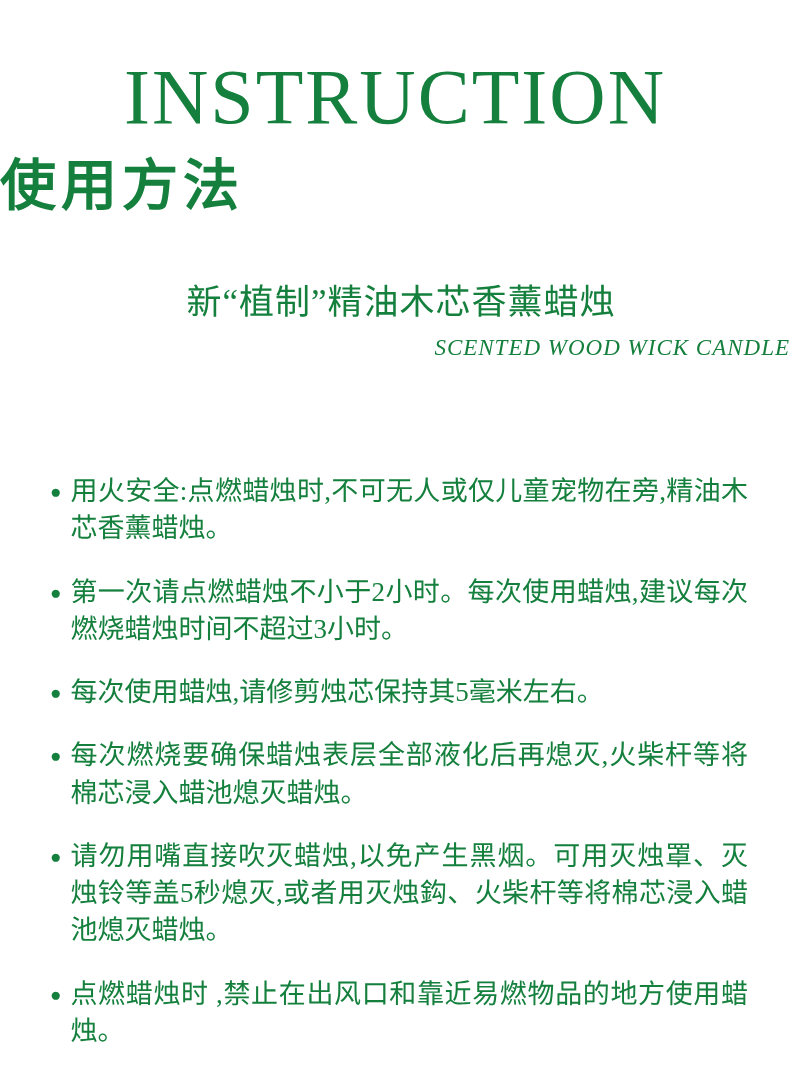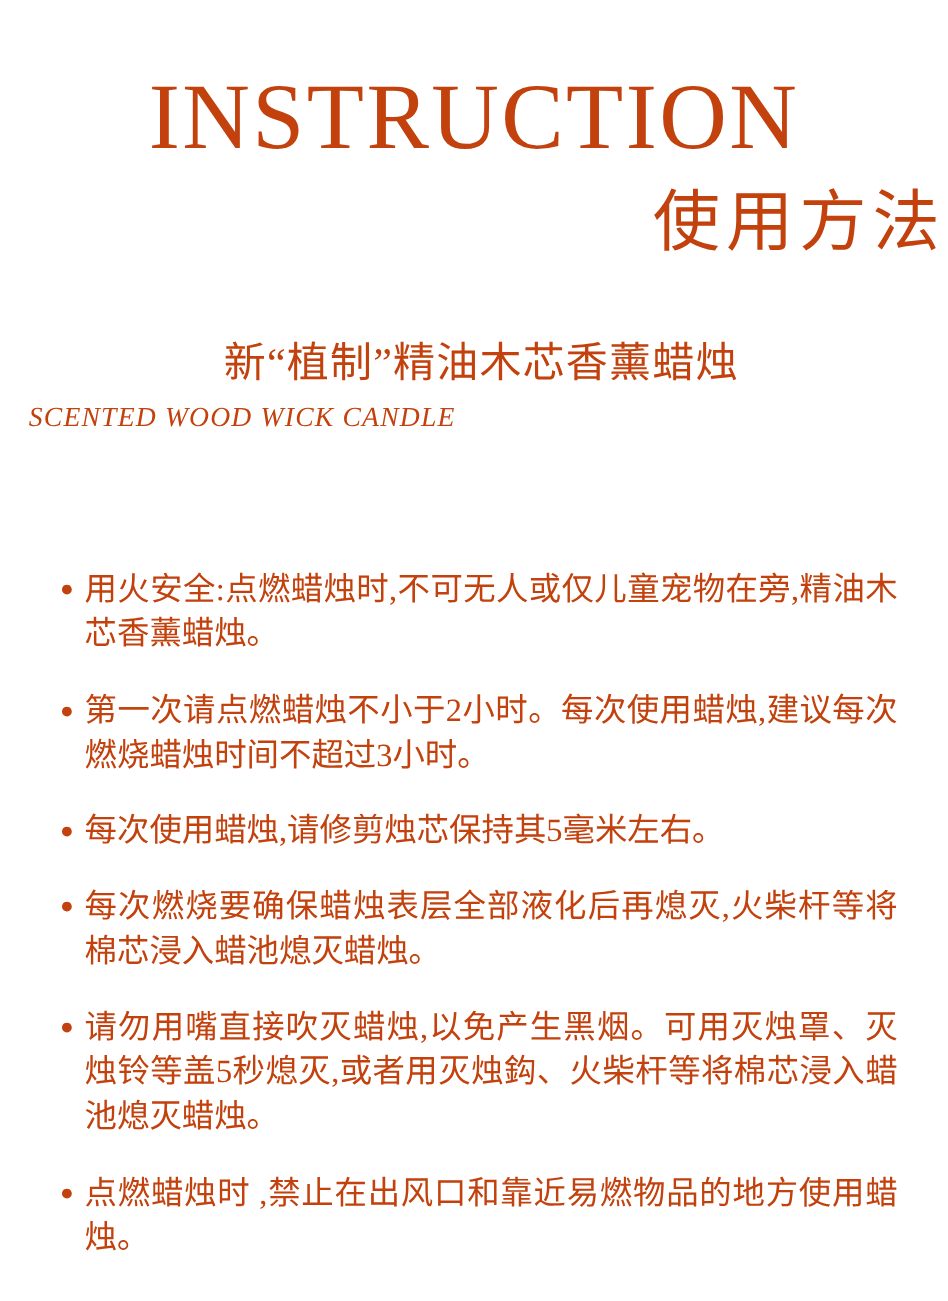--- a/index.html
+++ b/index.html
@@ -19,43 +19,42 @@
     margin: 0;
     text-align: center;
     font-size: 78px;
     font-weight: 400;
     line-height: 1;
     letter-spacing: 2px;
     white-space: nowrap;
   }
   .title-zh {
     margin: 20px 2px 0 0;
-    text-align: right;
+    text-align: left;
     font-size: 56px;
-    font-weight: 400;
+    font-weight: 700;
     line-height: 1.1;
     letter-spacing: 5px;
   }
   .product-zh {
     margin: 64px 0 0 12px;
     text-align: center;
     font-size: 35px;
     font-weight: 500;
     line-height: 1.2;
     letter-spacing: 1px;
   }
   .product-en {
     margin: 10px 0 0 0;
-    text-align: left;
+    text-align: right;
     font-size: 23px;
     font-weight: 400;
     font-style: italic;
     letter-spacing: 1px;
     line-height: 1.2;
-    padding-left: 24px;
   }
   .instructions {
     list-style: none;
     margin: 112px 0 0 0;
     padding: 0 42px 0 50px;
   }
   .instructions li {
     display: flex;
     align-items: flex-start;
     gap: 9px;
@@ -69,21 +68,21 @@
     flex: 0 0 auto;
     font-size: 19px;
     line-height: 1;
     margin-top: 9px;
   }
   .instr-text { flex: 1 1 auto; }
 </style>
 </head>
 <body>
 
-<div class="page" style="color: #c2410c; background: rgb(255, 255, 255);">
+<div class="page" style="color: #15803d; background: rgb(255, 255, 255);">
 
   <h1 class="title-en">INSTRUCTION</h1>
 
   <h2 class="title-zh">使用方法</h2>
 
   <div class="product-zh">新“植制”精油木芯香薰蜡烛</div>
 
   <div class="product-en">SCENTED WOOD WICK CANDLE</div>
 
   <ul class="instructions">

